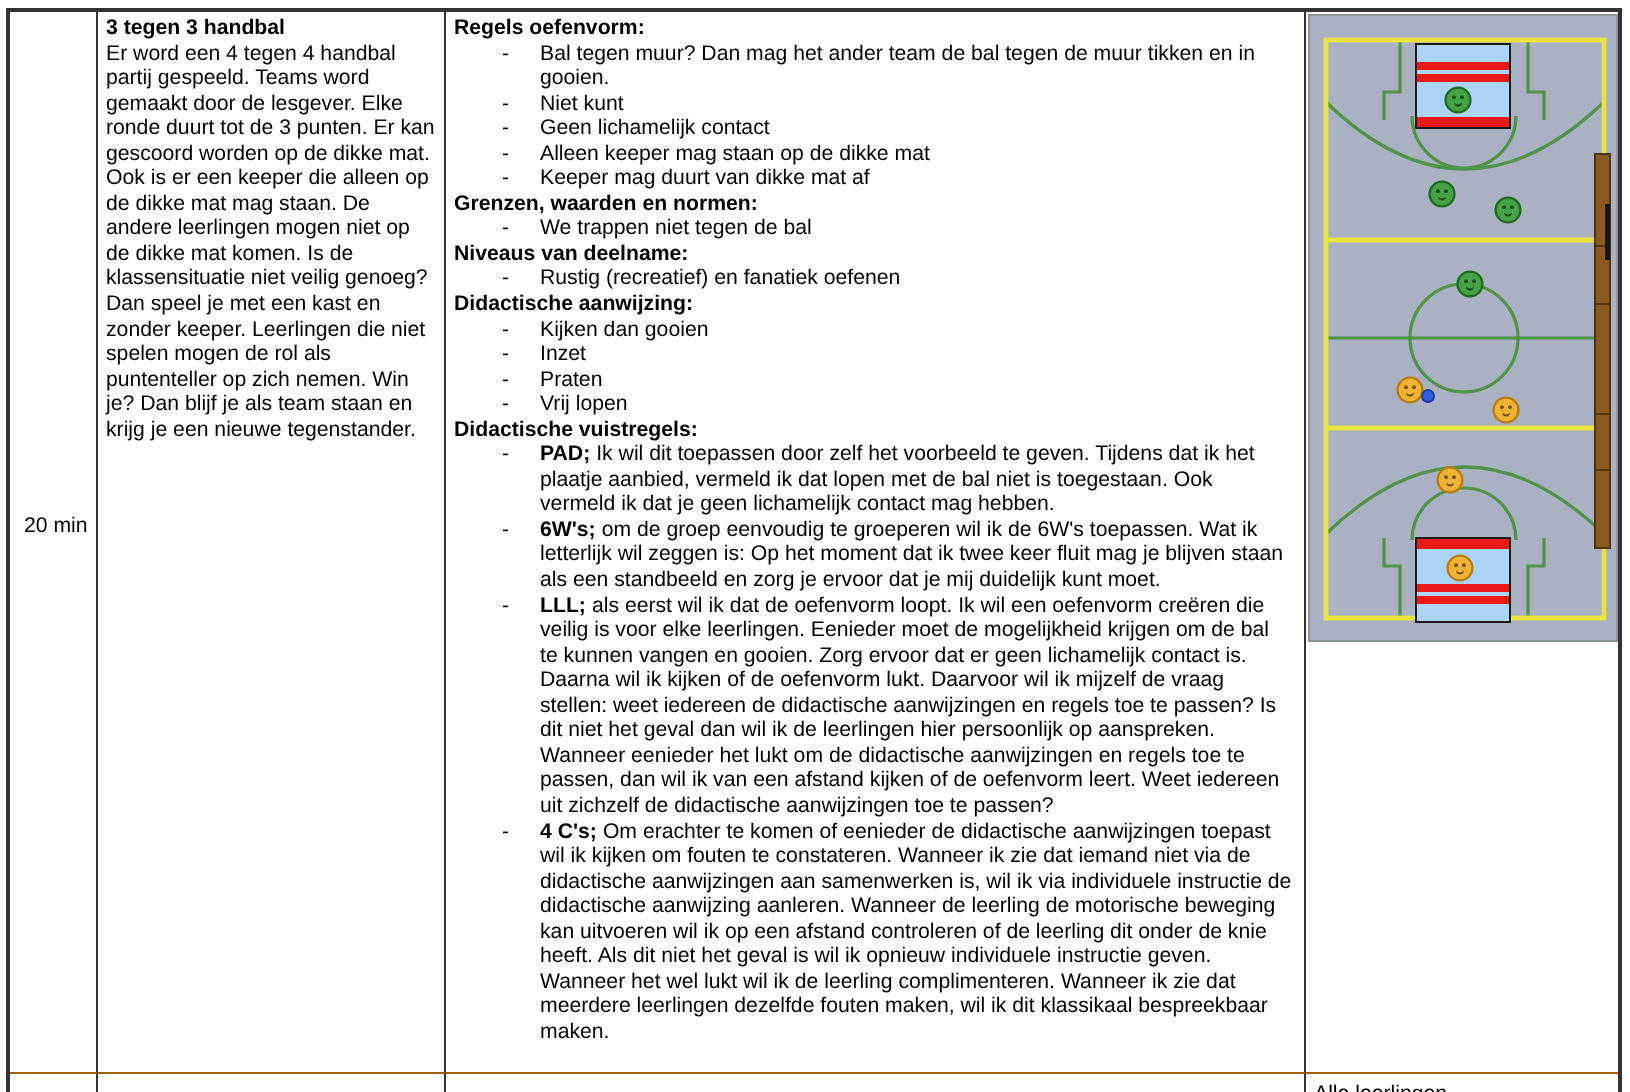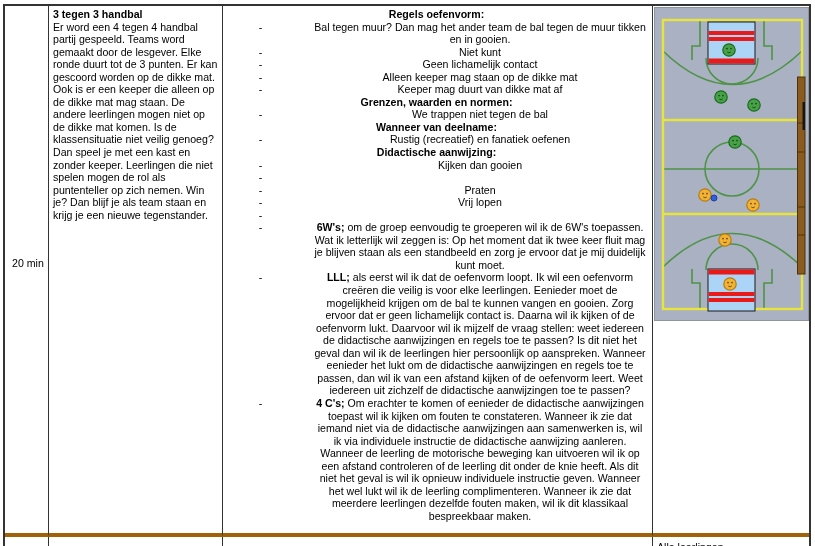--- a/index.html
+++ b/index.html
@@ -1,32 +1,32 @@
 <!DOCTYPE html>
 <html><head>
 <meta charset="utf-8">
 <style>
   html,body{margin:0;padding:0;background:#fff;}
   #canvas{position:relative;width:815px;height:546px;background:#ffffff;overflow:hidden;
           font-family:"Liberation Sans",sans-serif;color:#000;}
   .lesson-table{position:absolute;left:3px;top:4px;width:808px;height:542px;box-sizing:border-box;
     border:2px solid #333;border-bottom:none;display:grid;
     grid-template-columns:44px 174px 430px 1fr;grid-template-rows:531px 1fr;}
-  .cell{border-right:1px solid #333;border-bottom:4px solid #a16207;overflow:hidden;position:relative;
+  .cell{border-right:1px solid #333;border-bottom:1px solid #a16207;overflow:hidden;position:relative;
         font-size:10.6px;line-height:12.55px;}
   .cell.last-col{border-right:none;}
   .cell.partial{border-bottom:none;}
   .time-cell .time-label{position:absolute;left:7px;top:251px;}
   .desc-cell{padding:2px 4px 0 4px;}
   .desc-title{font-weight:bold;}
-  .rules-cell{padding:2px 6px 0 4px;text-align:center;}
+  .rules-cell{padding:2px 6px 0 4px;}
   .sec-h{font-weight:bold;}
   .bullet{display:flex;}
   .dash{flex:0 0 19px;margin-left:24px;}
-  .btxt{flex:1;margin-left:44px;}
+  .btxt{flex:1;}
   .lead{font-weight:bold;margin-right:3px;}
   .diagram-cell{background:#fff;}
   .court-wrap{position:absolute;left:1px;top:1px;border:1px solid #8f939b;line-height:0;}
   .next-frag{margin:4px 0 0 4px;white-space:nowrap;}
   
   .glines{fill:none;stroke-width:1.6;}
   .ylines{fill:none;stroke-width:2.4;}
   .mat-border{stroke:#1a1a1a;stroke-width:1;}
   .tg{stroke-width:1.2;}
   .team-green{stroke:#1d6b1d;}
@@ -72,45 +72,48 @@
         <span class="dash">-</span>
         <span class="btxt">Keeper mag duurt van dikke mat af</span>
       </div>
 
       <div class="sec-h">Grenzen, waarden en normen:</div>
       <div class="bullet">
         <span class="dash">-</span>
         <span class="btxt">We trappen niet tegen de bal</span>
       </div>
 
-      <div class="sec-h">Wanneer van deelname:</div>
+      <div class="sec-h">Niveaus van deelname:</div>
       <div class="bullet">
         <span class="dash">-</span>
         <span class="btxt">Rustig (recreatief) en fanatiek oefenen</span>
       </div>
 
       <div class="sec-h">Didactische aanwijzing:</div>
       <div class="bullet">
         <span class="dash">-</span>
         <span class="btxt">Kijken dan gooien</span>
       </div>
       <div class="bullet">
         <span class="dash">-</span>
+        <span class="btxt">Inzet</span>
       </div>
       <div class="bullet">
         <span class="dash">-</span>
         <span class="btxt">Praten</span>
       </div>
       <div class="bullet">
         <span class="dash">-</span>
         <span class="btxt">Vrij lopen</span>
       </div>
 
-      <div class="bullet">
-        <span class="dash">-</span>
+      <div class="sec-h">Didactische vuistregels:</div>
+      <div class="bullet">
+        <span class="dash">-</span>
+        <span class="btxt"><b class="lead">PAD;</b><span>Ik wil dit toepassen door zelf het voorbeeld te geven. Tijdens dat ik het plaatje aanbied, vermeld ik dat lopen met de bal niet is toegestaan. Ook vermeld ik dat je geen lichamelijk contact mag hebben.</span></span>
       </div>
       <div class="bullet">
         <span class="dash">-</span>
         <span class="btxt"><b class="lead">6W's;</b><span>om de groep eenvoudig te groeperen wil ik de 6W's toepassen. Wat ik letterlijk wil zeggen is: Op het moment dat ik twee keer fluit mag je blijven staan als een standbeeld en zorg je ervoor dat je mij duidelijk kunt moet.</span></span>
       </div>
       <div class="bullet">
         <span class="dash">-</span>
         <span class="btxt"><b class="lead">LLL;</b><span>als eerst wil ik dat de oefenvorm loopt. Ik wil een oefenvorm creëren die veilig is voor elke leerlingen. Eenieder moet de mogelijkheid krijgen om de bal te kunnen vangen en gooien. Zorg ervoor dat er geen lichamelijk contact is. Daarna wil ik kijken of de oefenvorm lukt. Daarvoor wil ik mijzelf de vraag stellen: weet iedereen de didactische aanwijzingen en regels toe te passen? Is dit niet het geval dan wil ik de leerlingen hier persoonlijk op aanspreken. Wanneer eenieder het lukt om de didactische aanwijzingen en regels toe te passen, dan wil ik van een afstand kijken of de oefenvorm leert. Weet iedereen uit zichzelf de didactische aanwijzingen toe te passen?</span></span>
       </div>
       <div class="bullet">

